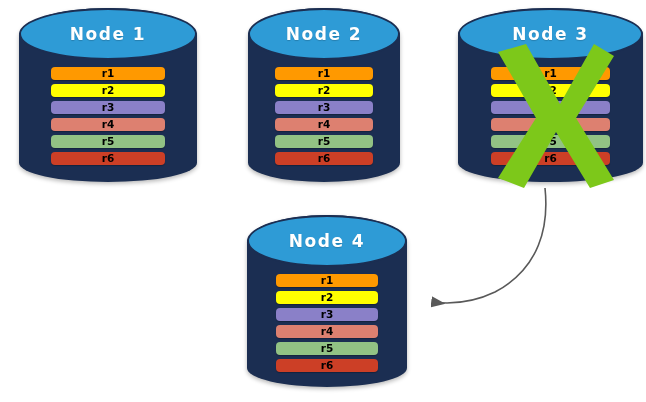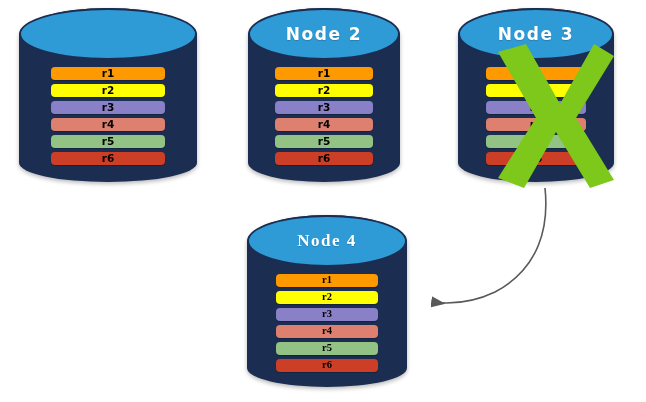--- a/index.html
+++ b/index.html
@@ -106,20 +106,21 @@
   }
 </style>
 </head>
 <body>
 
 <div id="diagram-canvas">
 
   <div class="node" style="left:19px; top:8px; width:178px; height:174px;">
     <div class="node-body"></div>
     <div class="node-top"></div>
+    <div class="node-title">Node  1</div>
     <div class="rows">
       <div class="row-bar" style="background:#ff9900;">r1</div>
       <div class="row-bar" style="background:#ffff00;">r2</div>
       <div class="row-bar" style="background:#8a80c8;">r3</div>
       <div class="row-bar" style="background:#dd8070;">r4</div>
       <div class="row-bar" style="background:#92c284;">r5</div>
       <div class="row-bar" style="background:#cc3f26;">r6</div>
     </div>
   </div>
 
@@ -130,41 +131,41 @@
     <div class="rows">
       <div class="row-bar" style="background:#ff9900;">r1</div>
       <div class="row-bar" style="background:#ffff00;">r2</div>
       <div class="row-bar" style="background:#8a80c8;">r3</div>
       <div class="row-bar" style="background:#dd8070;">r4</div>
       <div class="row-bar" style="background:#92c284;">r5</div>
       <div class="row-bar" style="background:#cc3f26;">r6</div>
     </div>
   </div>
 
-  <div class="node" style="left:458px; top:8px; width:156px; height:174px;">
+  <div class="node" style="left:458px; top:8px; width:156px; height:174px;padding-left:29px;">
     <div class="node-body"></div>
     <div class="node-top"></div>
     <div class="node-title">Node  3</div>
     <div class="rows">
       <div class="row-bar" style="background:#ff9900;">r1</div>
       <div class="row-bar" style="background:#ffff00;">r2</div>
       <div class="row-bar" style="background:#8a80c8;">r3</div>
       <div class="row-bar" style="background:#dd8070;">r4</div>
       <div class="row-bar" style="background:#92c284;">r5</div>
       <div class="row-bar" style="background:#cc3f26;">r6</div>
     </div>
   </div>
 
   <svg class="failure-cross" style="left:490px; top:42px;" width="128" height="148" viewBox="0 0 128 148">
     <g fill="#7dc81a">
       <polygon points="8,10 36,2 70,62 104,2 124,14 86,76 124,138 100,146 66,90 34,146 8,136 46,76"></polygon>
     </g>
   </svg>
 
-  <div class="node" style="left:247px; top:215px; width:160px; height:172px;font-family:Liberation Serif, serif;">
+  <div class="node" style="left:247px; top:215px; width:160px; height:172px;">
     <div class="node-body"></div>
     <div class="node-top"></div>
     <div class="node-title">Node  4</div>
     <div class="rows">
       <div class="row-bar" style="background:#ff9900;">r1</div>
       <div class="row-bar" style="background:#ffff00;">r2</div>
       <div class="row-bar" style="background:#8a80c8;">r3</div>
       <div class="row-bar" style="background:#dd8070;">r4</div>
       <div class="row-bar" style="background:#92c284;">r5</div>
       <div class="row-bar" style="background:#cc3f26;">r6</div>

